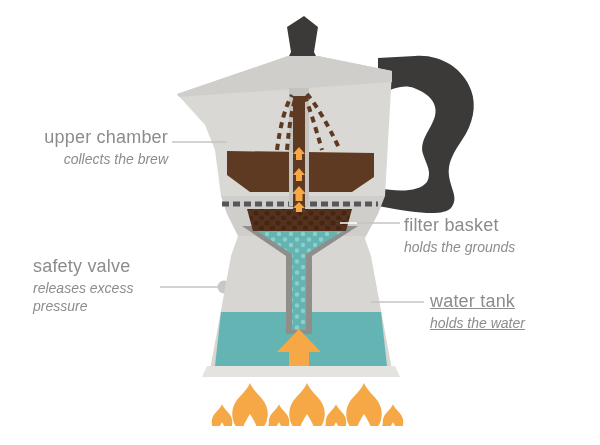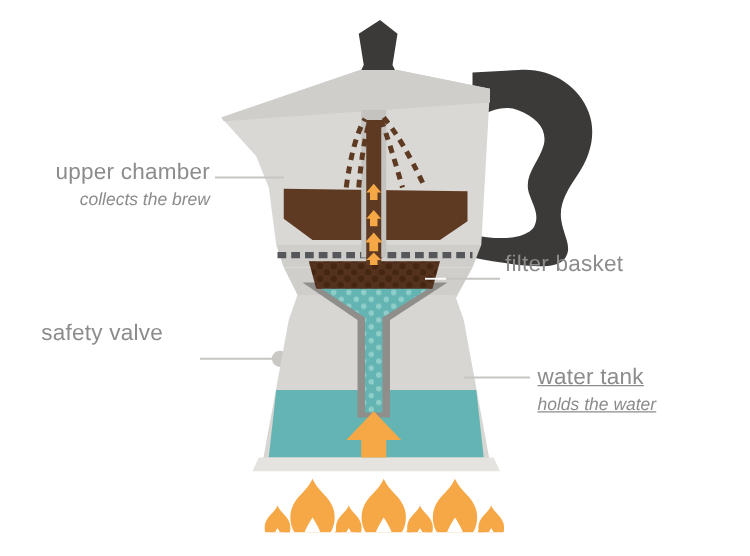--- a/index.html
+++ b/index.html
@@ -7,21 +7,21 @@
     position:relative;width:600px;height:426px;background:var(--page-bg,#fff);
     font-family:"Liberation Sans", sans-serif;overflow:hidden;
   }
   .stage svg{position:absolute;inset:0;display:block;}
   .label{position:absolute;color:var(--label-text,#8c8c8c);}
   .label .title{font-size:18px;font-weight:500;letter-spacing:.2px;line-height:1.15;}
   .label .subtitle{font-size:14px;font-style:italic;line-height:1.3;margin-top:2px;}
   .label.right{text-align:right;}
   #lbl-upper{top:127px;right:432px;width:170px;}
   #lbl-safety{top:256px;left:33px;width:118px;}
-  #lbl-filter{top:201px;left:404px;width:170px;}
+  #lbl-filter{top:215px;left:404px;width:170px;}
   #lbl-water{top:291px;left:430px;width:160px;text-decoration:underline;}
 </style>
 </head>
 <body>
 
 <div class="stage">
 
   <svg width="600" height="445" viewBox="0 0 600 445">
     <defs>
       <pattern id="groundsDots" width="11" height="10" patternUnits="userSpaceOnUse">
@@ -129,24 +129,26 @@
     </g>
   </svg>
 
   <div class="label right" id="lbl-upper">
     <div class="title">upper chamber</div>
     <div class="subtitle">collects the brew</div>
   </div>
 
   <div class="label" id="lbl-safety">
     <div class="title">safety valve</div>
+    <div class="subtitle">releases excess pressure</div>
   </div>
 
   <div class="label" id="lbl-filter">
     <div class="title">filter basket</div>
+    <div class="subtitle">holds the grounds</div>
   </div>
 
   <div class="label" id="lbl-water">
     <div class="title">water tank</div>
     <div class="subtitle">holds the water</div>
   </div>
 
 </div>
 
 </body></html>

